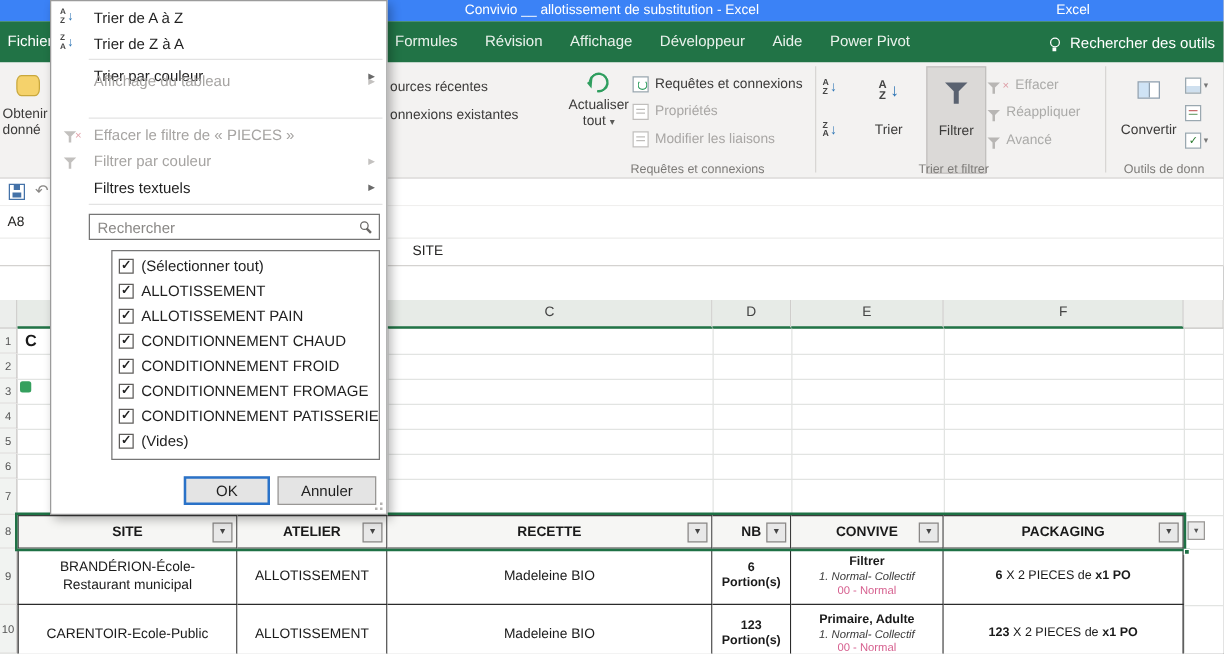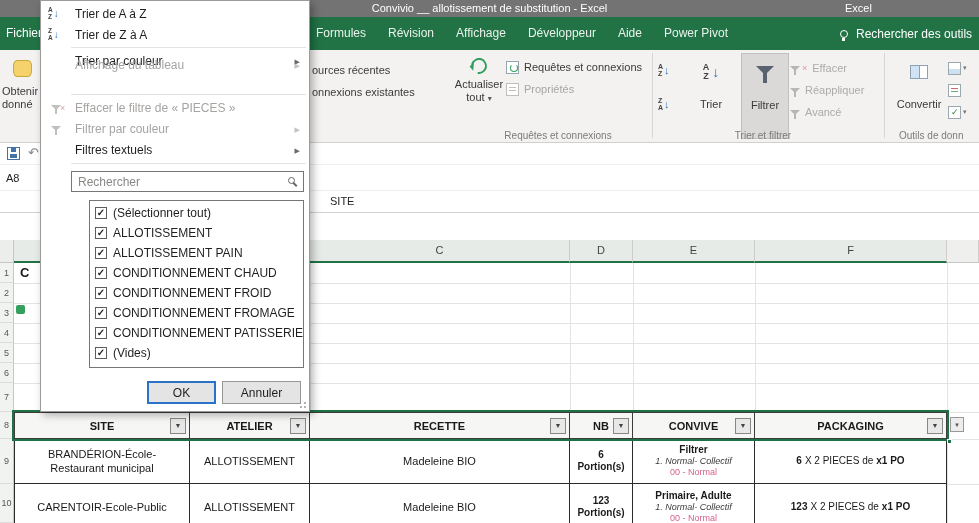--- a/index.html
+++ b/index.html
@@ -1,21 +1,21 @@
 <!DOCTYPE html>
 <html><head>
 <meta charset="utf-8">
 <style>
   * { box-sizing: border-box; margin: 0; padding: 0; }
   html,body { background:#888; }
   .screen{position:relative;width:979px;height:523px;background:#fff;overflow:hidden;
     font-family:"Liberation Sans",sans-serif;-webkit-font-smoothing:antialiased;}
 
   
-  .titlebar{position:absolute;left:0;top:0;width:100%;height:17px;background:#737373;}
+  .titlebar{position:absolute;left:0;top:0;width:100%;height:17px;background:#3b82f6;}
   .titlebar .title{position:absolute;left:0;right:0;top:2px;text-align:center;color:#fff;font-size:11px;}
   .titlebar .app{position:absolute;left:845px;top:2px;color:#fff;font-size:11px;}
 
   
   .tabrow{position:absolute;left:0;top:17px;width:100%;height:33px;background:#217346;}
   .tab-file{position:absolute;left:0;top:0;width:48px;height:33px;line-height:33px;text-align:center;color:#fff;font-size:12px;}
   .tabs-main{position:absolute;left:305px;top:0;height:33px;display:flex;}
   .tab{padding:0 11px;line-height:33px;color:#eaf2ec;font-size:12px;white-space:nowrap;}
   .tab.active{background:#fff;color:#217346;font-weight:600;}
   .tellme{position:absolute;left:840px;top:0;height:33px;display:flex;align-items:center;gap:8px;color:#fff;font-size:12px;}
@@ -210,20 +210,24 @@
 
     <div class="queries-col">
       <div class="qrow">
         <span class="qicon refresh"></span>
         <span>Requêtes et connexions</span>
       </div>
       <div class="qrow disabled">
         <span class="qicon gray"></span>
         <span>Propriétés</span>
       </div>
+      <div class="qrow disabled">
+        <span class="qicon gray"></span>
+        <span>Modifier les liaisons</span>
+      </div>
     </div>
     <div class="grp-label" id="grp-queries">Requêtes et connexions</div>
 
     <div class="rdivider" style="left:652px"></div>
 
     <div class="azbtn" style="top:7px">
       <span class="azletters">
         <span>A</span>
           <span>Z</span>
       </span>

